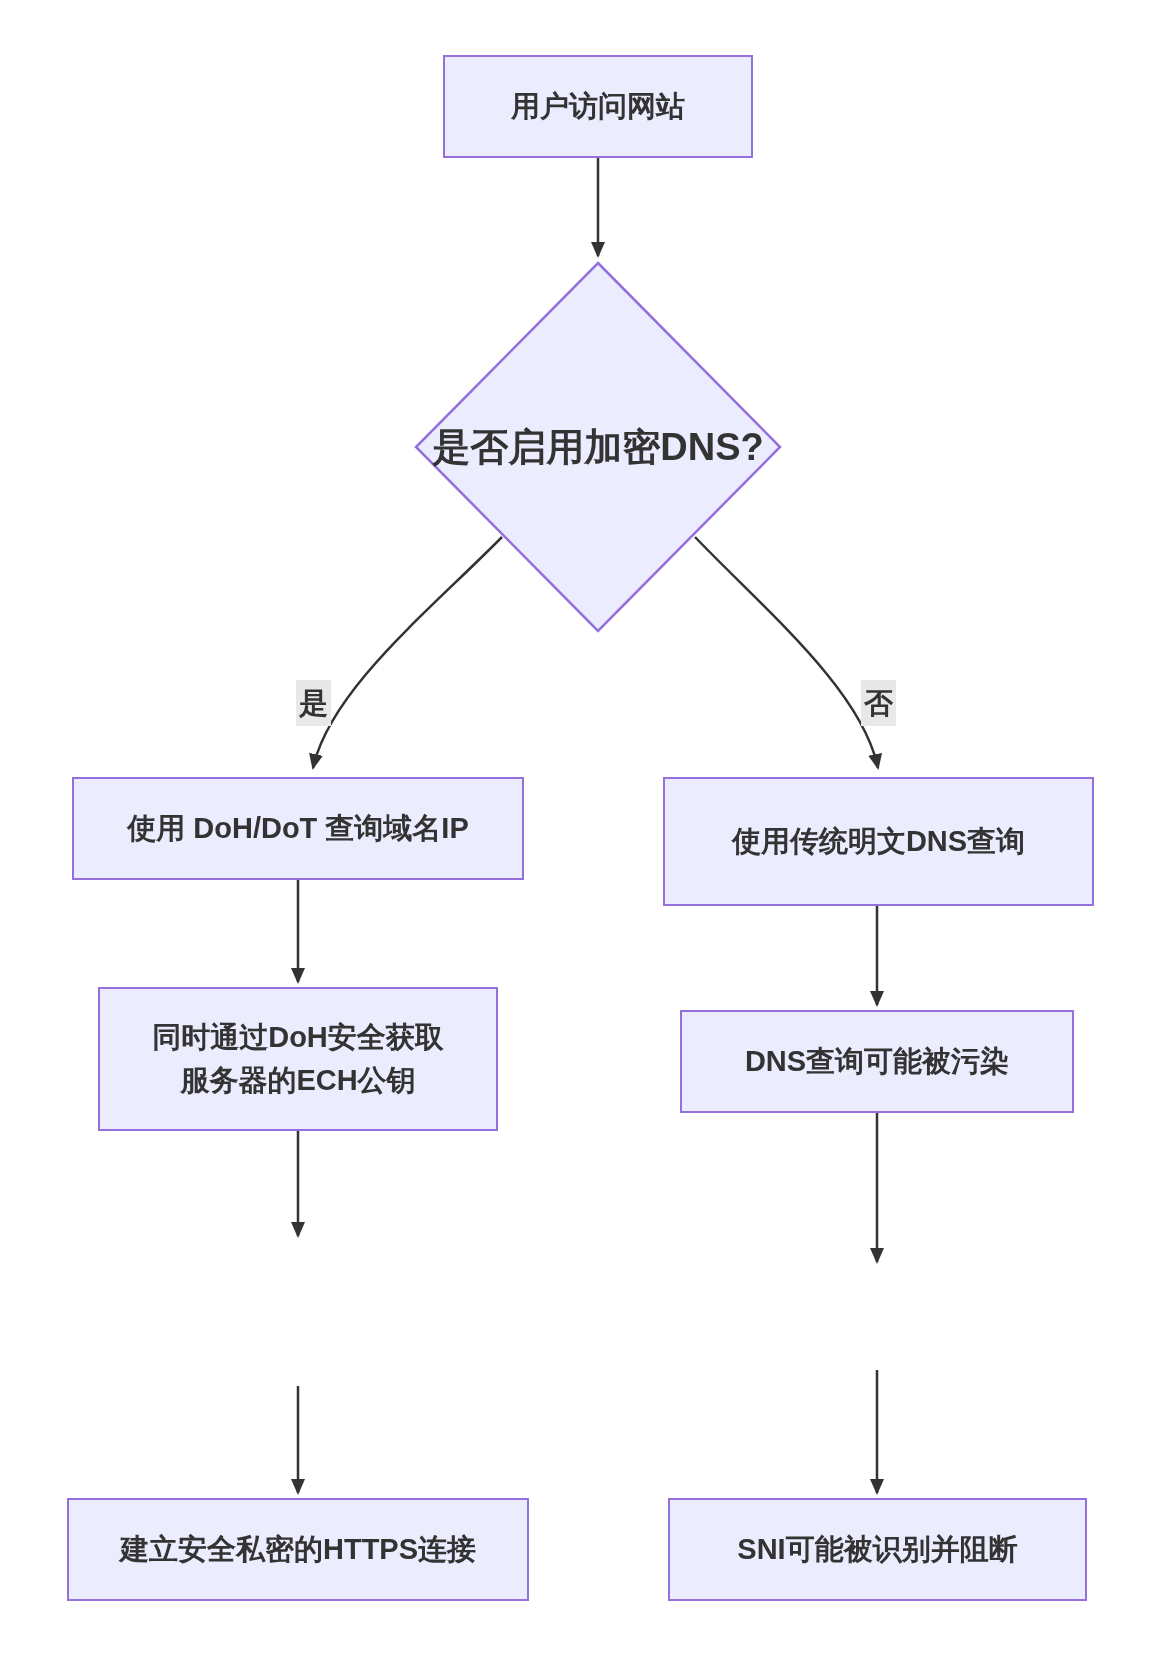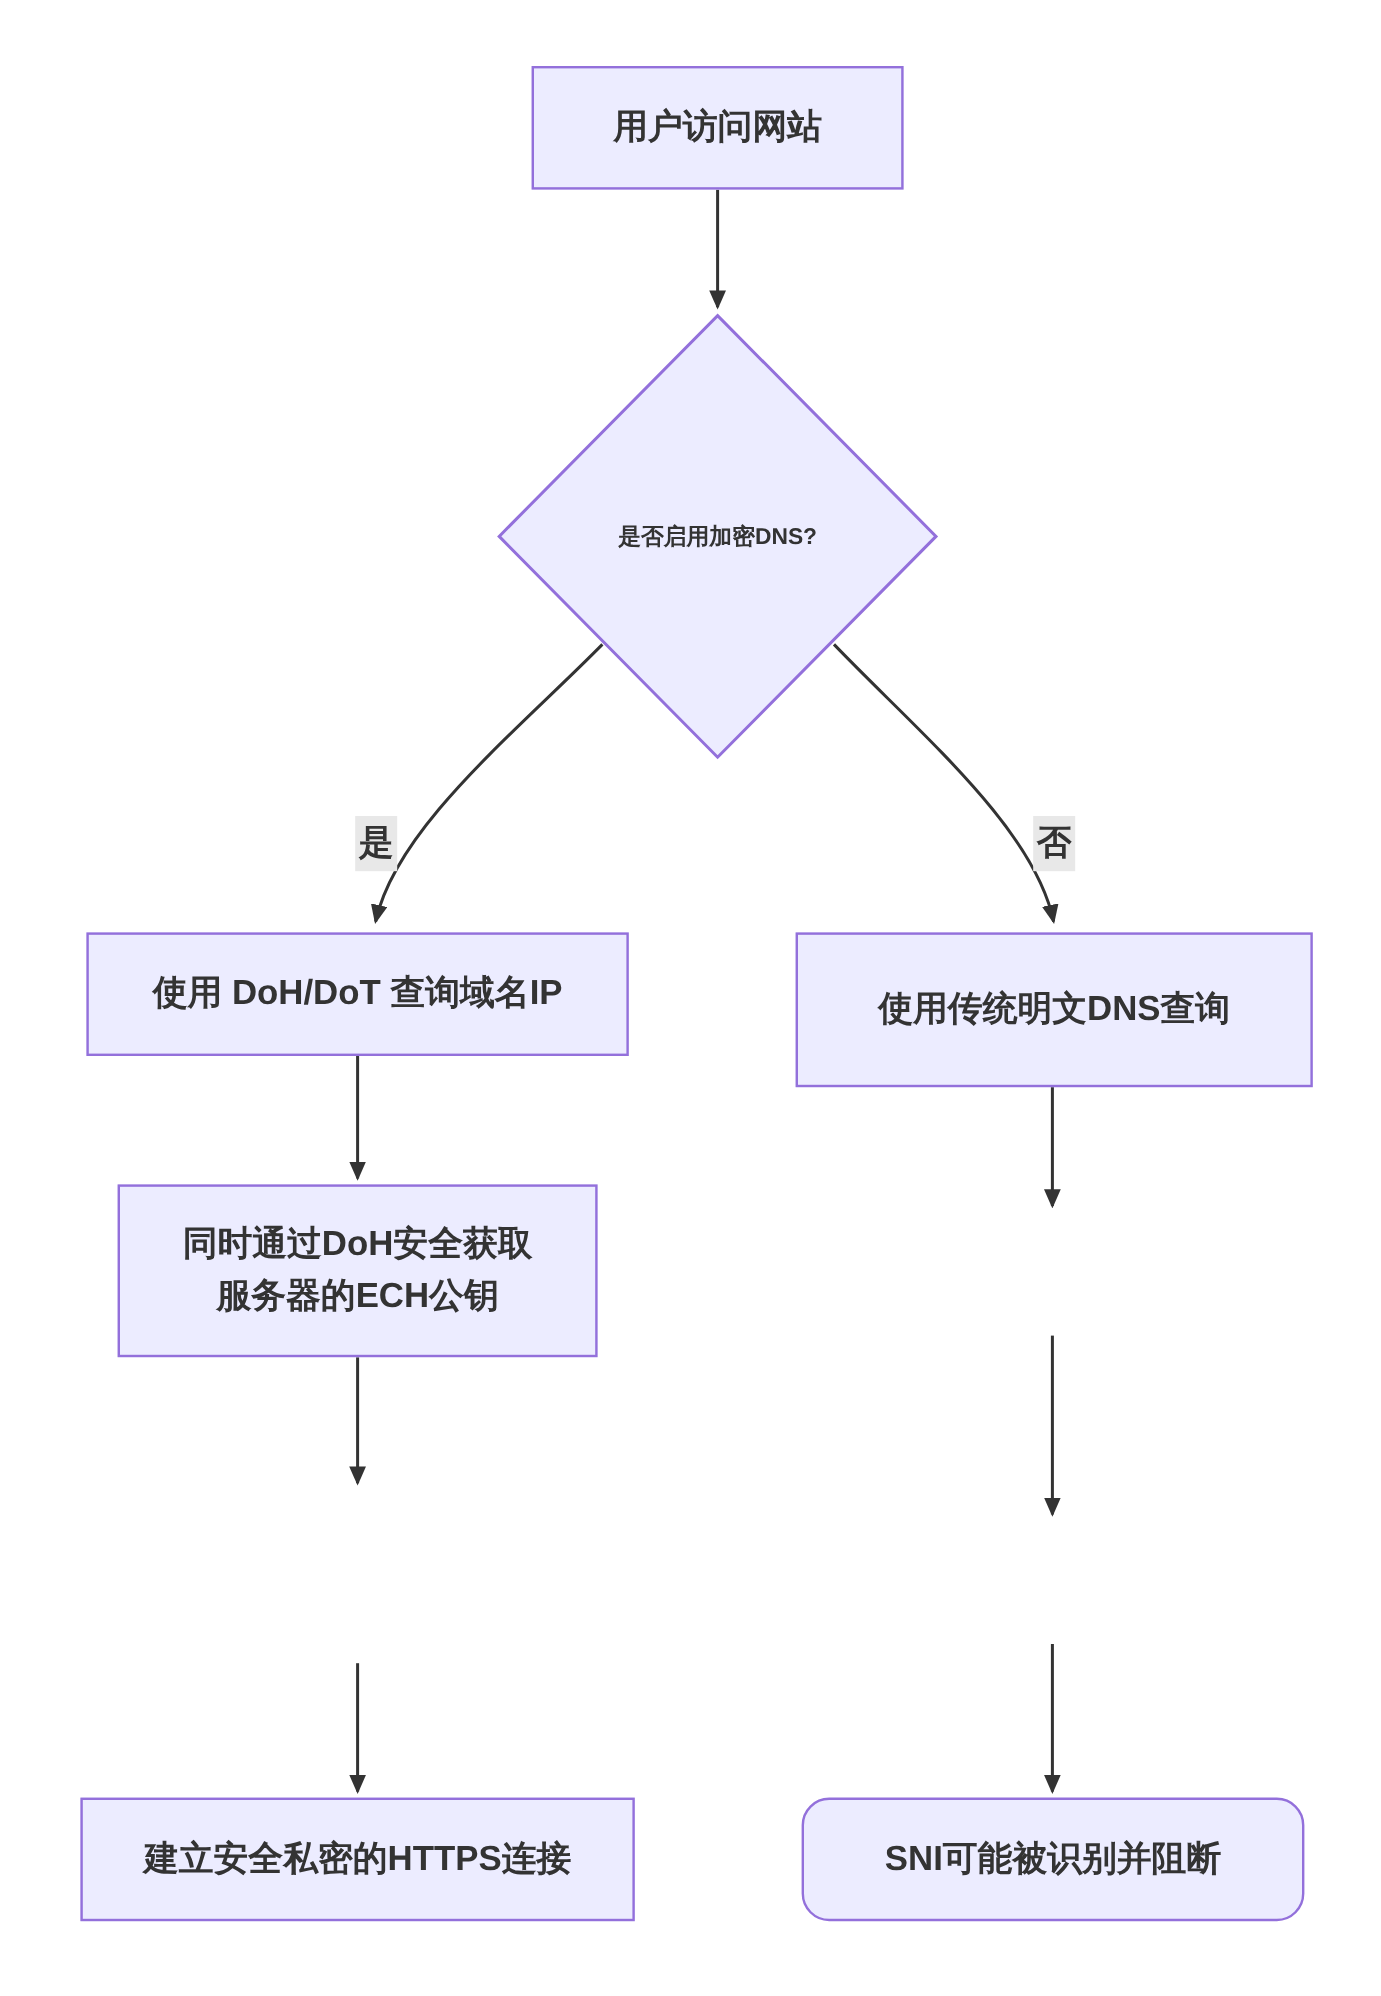--- a/index.html
+++ b/index.html
@@ -55,21 +55,21 @@
   }
   .diamond-label {
     position: absolute;
     left: 416px; top: 263px;
     width: 364px; height: 368px;
     display: flex;
     align-items: center;
     justify-content: center;
     text-align: center;
     color: var(--text);
-    font-size: 19px;
+    font-size: 38px;
     background: transparent;
     border: none;
   }
   .edge-label {
     position: absolute;
     background: var(--label-bg);
     color: var(--text);
     font-size: 29px;
     line-height: 1.45;
     padding: 2px 3px;
@@ -119,24 +119,27 @@
 
   <div class="node" style="left:663px; top:777px; width:431px; height:129px;">
     <span>使用传统明文DNS查询</span>
   </div>
 
   <div class="node" style="left:98px; top:987px; width:400px; height:144px;">
     <span class="node-line">同时通过DoH安全获取</span>
     <span class="node-line">服务器的ECH公钥</span>
   </div>
 
+  <div class="node" style="left:680px; top:1010px; width:394px; height:103px;">
+    <span>DNS查询可能被污染</span>
+  </div>
 
 
 
   <div class="node" style="left:67px; top:1498px; width:462px; height:103px;">
     <span>建立安全私密的HTTPS连接</span>
   </div>
 
-  <div class="node" style="left:668px; top:1498px; width:419px; height:103px;border-radius:23px;">
+  <div class="node" style="left:668px; top:1498px; width:419px; height:103px;">
     <span>SNI可能被识别并阻断</span>
   </div>
 
 </div>
 
 </body></html>

